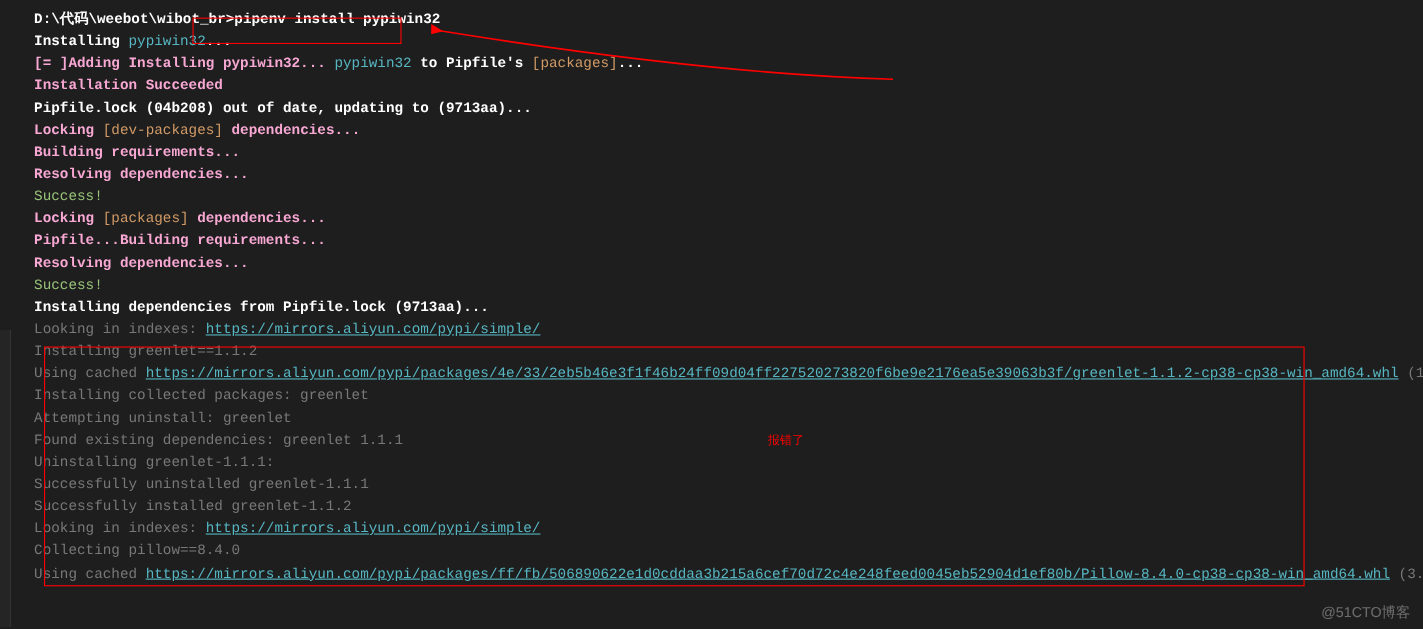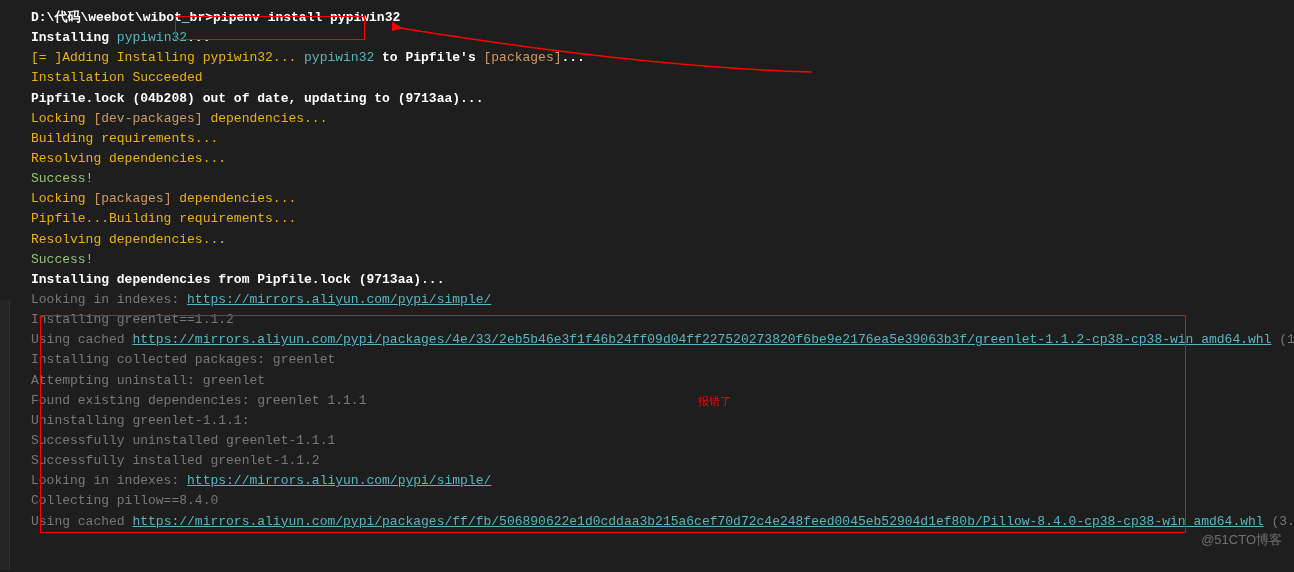--- a/index.html
+++ b/index.html
@@ -25,21 +25,22 @@
     }
     .line {
       display: block;
       padding-left: 17px;
     }
     .white-bold {
       color: #ffffff;
       font-weight: bold;
     }
     .white {
-      color: #eab308;
+      color: #f9a8d4;
+      font-weight: bold;
     }
     .cyan {
       color: #56b6c2;
     }
     .green {
       color: #98c379;
     }
     .yellow {
       color: #d19a66;
     }
@@ -83,21 +84,21 @@
     .error-label {
       position: absolute;
       top: 393px;
       left: 698px;
       color: #ff0000;
       font-size: 11px;
       font-family: 'Microsoft YaHei', sans-serif;
     }
     .watermark {
       position: absolute;
-      bottom: 22px;
+      bottom: 5px;
       right: 12px;
       color: rgba(255,255,255,0.35);
       font-size: 13px;
       font-family: 'Microsoft YaHei', sans-serif;
     }
     .sidebar-tab {
       position: absolute;
       left: 0;
       top: 300px;
       width: 10px;

